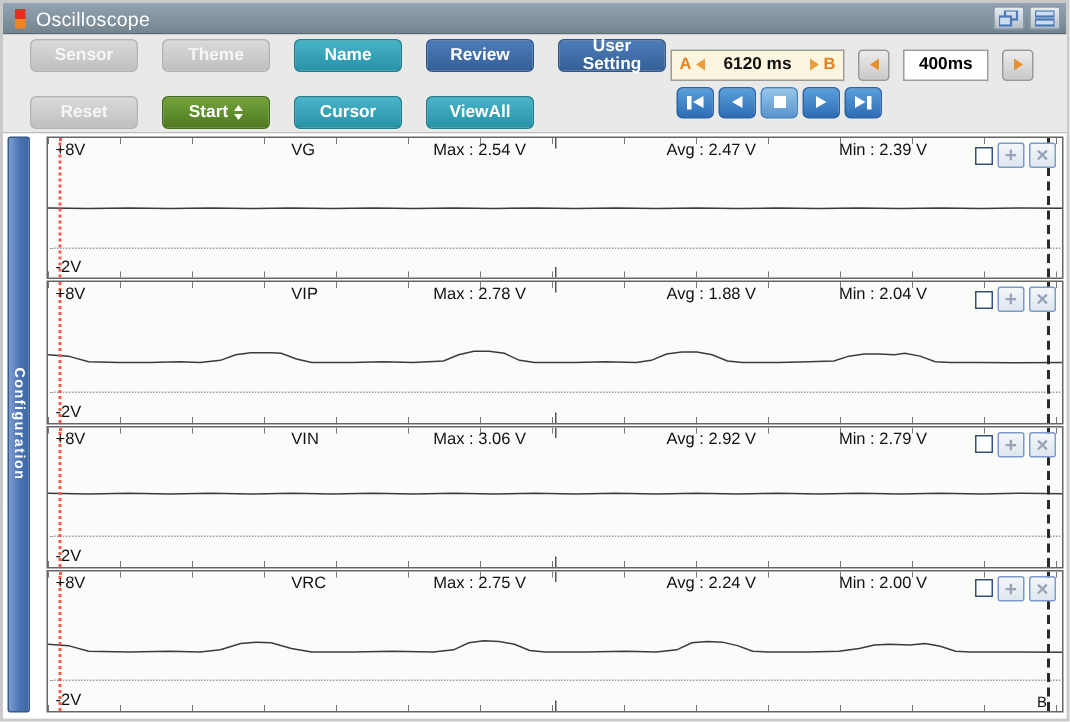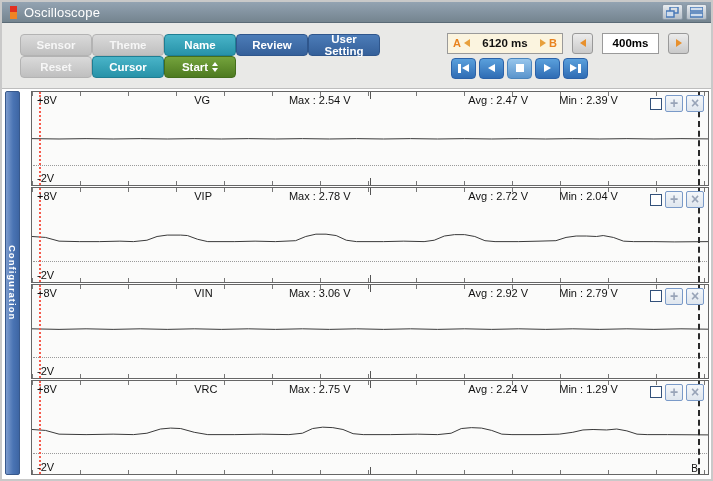--- a/index.html
+++ b/index.html
@@ -20,21 +20,21 @@
   .win-controls { margin-left: auto; display: flex; gap: 3px; }
   .win-btn { width: 21px; height: 16px; border: 1px solid #8a98a6; border-radius: 2px;
     background: linear-gradient(#e8ecf0, #b6bfc8); display: flex; align-items: center;
     justify-content: center; cursor: pointer; padding: 0; }
   
   .toolbar {
     height: 66px; background: #e9e9e7; border-bottom: 1px solid #bdbdbd;
     display: flex; align-items: center; padding: 0 22px 0 18px;
     justify-content: space-between;
   }
-  .btn-grid { display: grid; grid-template-columns: repeat(5, 72px); gap: 0; }
+  .btn-grid { display: grid; grid-template-columns: repeat(5, 72px); gap: 16px; }
   .tb-btn {
     height: 22px; border-radius: 4px; color: #fff; font-size: 11.5px; font-weight: bold;
     font-family: "Liberation Sans", sans-serif; cursor: pointer;
     display: flex; align-items: center; justify-content: center; gap: 4px;
     border: 1px solid transparent; padding: 0 2px;
   }
   .tb-btn.disabled { background: linear-gradient(#dadada, #bfbfbf); border-color: #b3b3b3; color: #f6f6f6; }
   .tb-btn.teal { background: linear-gradient(#49b4c8, #2792a8); border-color: #1f7e93; }
   .tb-btn.blue { background: linear-gradient(#4c7cb8, #35609a); border-color: #2f568c; }
   .tb-btn.green { background: linear-gradient(#74a33c, #4e7a20); border-color: #446e1c; }
@@ -90,21 +90,21 @@
   .ticks { position: absolute; left: 0; right: 0; height: 4px;
     background: repeating-linear-gradient(to right, #777 0 1px, transparent 1px 48px); }
   .ticks.top { top: 0; } .ticks.bottom { bottom: 0; }
   .center-tick { position: absolute; left: 50%; width: 1px; height: 7px; background: #555; }
   .center-tick.top { top: 0; } .center-tick.bottom { bottom: 0; }
   .scale { position: absolute; font-size: 11px; color: #111; }
   .top-scale { left: 5px; top: 2px; }
   .bottom-scale { left: 5px; bottom: 1px; }
   .ch-name { position: absolute; left: 24%; top: 2px; font-size: 11px; color: #111; }
   .ch-max { position: absolute; left: 38%; top: 2px; font-size: 11px; color: #111; }
-  .ch-avg { position: absolute; left: 61%; top: 2px; font-size: 11px; color: #111; margin-left: 24px; }
+  .ch-avg { position: absolute; left: 61%; top: 2px; font-size: 11px; color: #111; }
   .ch-min { position: absolute; left: 78%; top: 2px; font-size: 11px; color: #111; }
   .panel-controls { position: absolute; right: 4px; top: 3px; display: flex; align-items: center; gap: 3px; }
   .checkbox { width: 12px; height: 12px; background: #fff; border: 1px solid #33517a;
     display: inline-block; cursor: pointer; }
   .mini-btn { width: 18px; height: 17px; border: 1px solid #7a9ac8; border-radius: 2px;
     background: linear-gradient(#f4f7fa, #dfe6ee); color: #98a4b8; font-weight: bold;
     font-size: 14px; line-height: 13px; cursor: pointer; padding: 0;
     font-family: "Liberation Sans", sans-serif; }
   .cursor-a { position: absolute; left: 7px; top: 0; bottom: 0; width: 0;
     border-left: 2px dotted #f65c4e; cursor: ew-resize; }
@@ -153,29 +153,32 @@
         </button>
         <button class="tb-btn blue">
           <span>Review</span>
         </button>
         <button class="tb-btn blue">
           <span>User Setting</span>
         </button>
         <button class="tb-btn disabled">
           <span>Reset</span>
         </button>
-        <button class="tb-btn teal">
-          <span>Cursor</span>
-        </button>
         <button class="tb-btn green">
           <span>Start</span>
           <span class="spinner">
             <i class="up"></i>
             <i class="dn"></i>
           </span>
+        </button>
+        <button class="tb-btn teal">
+          <span>Cursor</span>
+        </button>
+        <button class="tb-btn teal">
+          <span>ViewAll</span>
         </button>
       </div>
 
     <div class="right-controls">
       <div class="time-row">
         <div class="ab-display">
           <span class="ab-letter">A</span>
           <span class="tri left-o"></span>
           <span class="ab-value">6120 ms</span>
           <span class="tri right-o"></span>
@@ -249,21 +252,21 @@
     <div class="zero-line"></div>
     <svg class="wave" viewBox="0 0 100 100" preserveAspectRatio="none">
             <polyline points="0,52 2,53 4,57 7,57.5 10,57.5 13,57 15,57.5 17,56 18.5,52 20,50.5 22,50.5 23,51 24.5,55 26,57.5 30,57.5 33,57 36,57.5 39,56.5 40.5,52 42,49.5 43.5,49.5 45,51 46.5,56 48,57.5 52,57.5 55,57 58,57.5 59.5,56 61,51.5 62.5,50 64,50 65.5,52 67,56.5 68.5,57.5 72,57.5 75,57 77.5,56.5 79,53 80.5,51.5 82,51.5 83.5,52 84.5,51 86,53 87.5,57 89,57.5 92,57.5 95,57.8 100,57.5"></polyline>
           </svg>
     <div class="cursor-a"></div>
     <div class="cursor-b"></div>
     <span class="scale top-scale">+8V</span>
     <span class="scale bottom-scale">-2V</span>
     <span class="ch-name">VIP</span>
     <span class="ch-max">Max : 2.78 V</span>
-    <span class="ch-avg">Avg : 2.72 V</span>
+    <span class="ch-avg">Avg : 1.88 V</span>
     <span class="ch-min">Min : 2.04 V</span>
     <span class="corner-label"></span>
     <div class="panel-controls">
       <span class="checkbox"></span>
       <button class="mini-btn">+</button>
       <button class="mini-btn">×</button>
     </div>
   </div>
 
   <div class="panel">
@@ -300,21 +303,21 @@
     <svg class="wave" viewBox="0 0 100 100" preserveAspectRatio="none">
             <polyline points="0,52 2,53 4,57 8,57.5 12,57 15,57.5 17,56 19,51.5 20.5,50.5 22,51 24,55 26,57.5 30,57.5 34,57 38,57.5 40,56 41.5,51 43,49.5 44.5,50 46,52 47.5,56.5 49,57.5 53,57.5 57,57 60,57.5 62,56 63.5,51 65,50 66.5,50.5 68,53 69.5,57 71,57.5 75,57.5 78,57 80,55 81.5,52.5 83,52 85,52.5 86.5,51.5 88,53.5 89.5,57 91,57.5 94,57.5 100,57.8"></polyline>
           </svg>
     <div class="cursor-a"></div>
     <div class="cursor-b"></div>
     <span class="scale top-scale">+8V</span>
     <span class="scale bottom-scale">-2V</span>
     <span class="ch-name">VRC</span>
     <span class="ch-max">Max : 2.75 V</span>
     <span class="ch-avg">Avg : 2.24 V</span>
-    <span class="ch-min">Min : 1.29 V</span>
+    <span class="ch-min">Min : 2.00 V</span>
     <span class="corner-label">B</span>
     <div class="panel-controls">
       <span class="checkbox"></span>
       <button class="mini-btn">+</button>
       <button class="mini-btn">×</button>
     </div>
   </div>
 </div>
   </div>
 </div>

